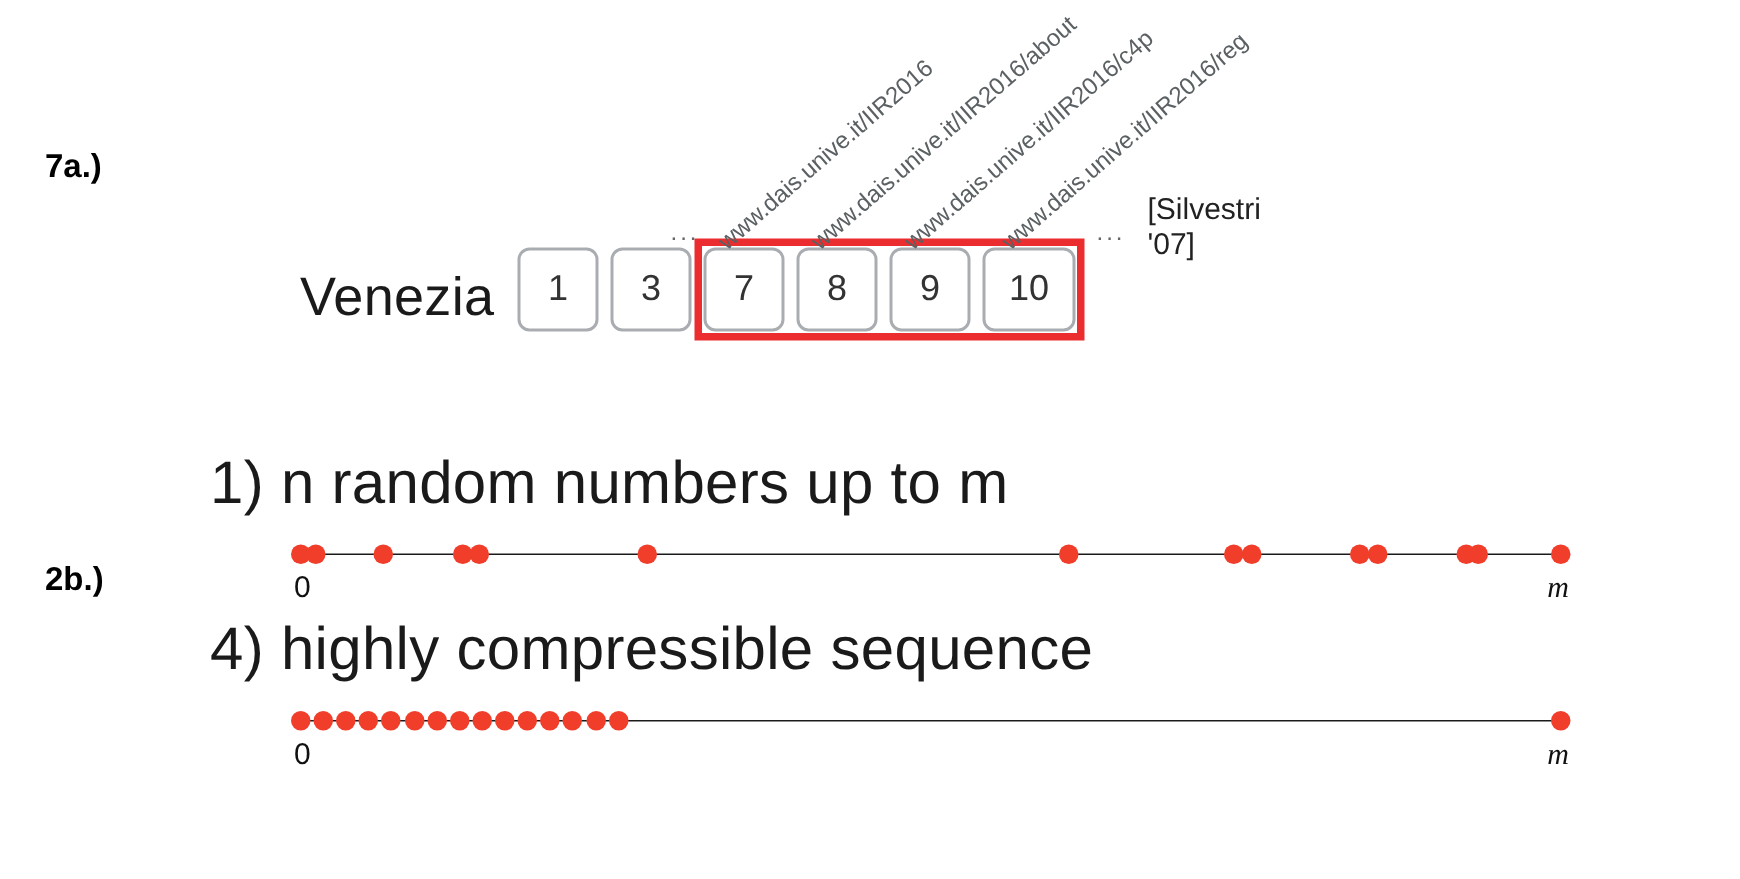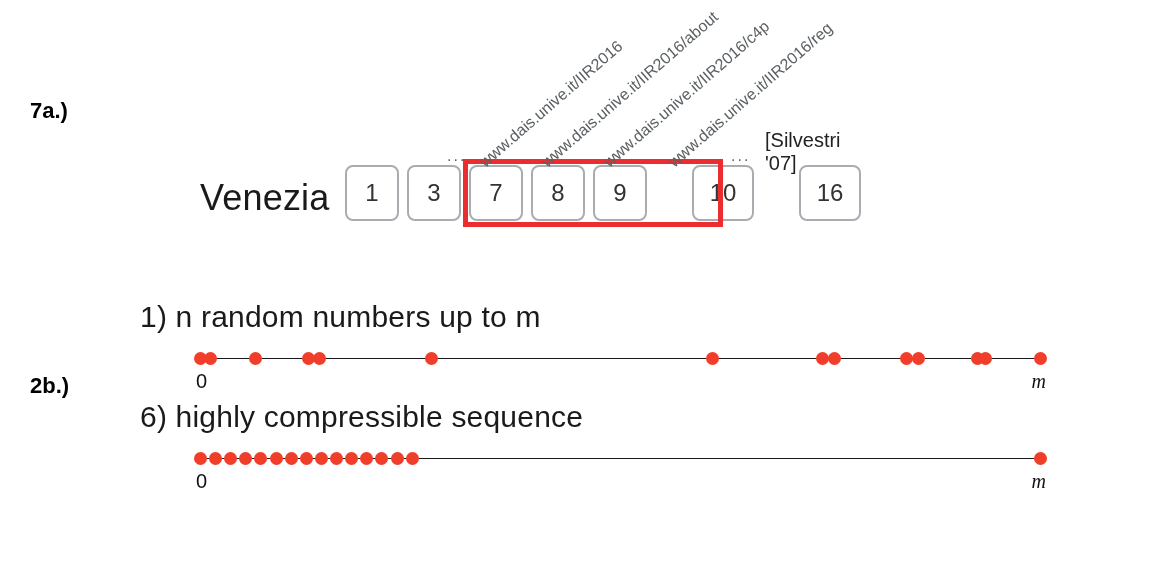--- a/index.html
+++ b/index.html
@@ -52,21 +52,21 @@
     height: 52px;
     border: 2px solid #a9adb1;
     border-radius: 8px;
     display: flex;
     align-items: center;
     justify-content: center;
     font-size: 24px;
     color: #333;
     background: #fff;
   }
-  .box.wide { width: 58px; margin-left: 37px; }
+  .box.wide { width: 58px; }
 
   .highlight {
     position: absolute;
     border: 5px solid #ec2d2f;
     box-sizing: border-box;
     pointer-events: none;
   }
 
   .ellipsis {
     position: absolute;
@@ -92,21 +92,21 @@
   }
 
   
   .seven-b {
     position: absolute;
     left: 140px;
     top: 300px;
     width: 910px;
   }
   .caption {
-    font-size: 30px;
+    font-size: 40px;
     font-weight: 400;
     color: #1a1a1a;
     margin-bottom: 14px;
     letter-spacing: .2px;
   }
   .numline {
     position: relative;
     height: 40px;
     margin-top: 10px;
     margin-bottom: 8px;
@@ -146,21 +146,20 @@
 
   <div class="seven-a">
     <div class="term">Venezia</div>
     <div class="boxes" id="boxes">
         <div class="box">1</div>
         <div class="box">3</div>
         <div class="box">7</div>
         <div class="box">8</div>
         <div class="box">9</div>
         <div class="box wide">10</div>
-        <div class="box wide">16</div>
       </div>
     <div class="highlight" id="highlight" style="left: 263px; top: -6px; width: 260px; height: 68px;"></div>
 
     <div class="ellipsis" id="ell-left" style="left: 247px; top: -18px;">...</div>
     <div class="ellipsis" id="ell-right" style="left: 531px; top: -18px;">...</div>
 
     <div id="url-labels">
         <div class="url-label" style="left: 287.9px; top: -12px;">www.dais.unive.it/IIR2016</div>
         <div class="url-label" style="left: 349.9px; top: -12px;">www.dais.unive.it/IIR2016/about</div>
         <div class="url-label" style="left: 411.9px; top: -12px;">www.dais.unive.it/IIR2016/c4p</div>
@@ -183,21 +182,21 @@
         <div class="dot" style="left: 285px;"></div>
         <div class="dot" style="left: 566.4px;"></div>
         <div class="dot" style="left: 675.6px;"></div>
         <div class="dot" style="left: 688.2px;"></div>
         <div class="dot" style="left: 759.6px;"></div>
         <div class="dot" style="left: 772.2px;"></div>
         <div class="dot" style="left: 831px;"></div>
         <div class="dot" style="left: 839.4px;"></div>
         <div class="dot" style="left: 894px;"></div>
       </div>
-    <div class="caption" style="margin-top:12px;">6) highly compressible sequence</div>
+    <div class="caption" style="margin-top:12px;">4) highly compressible sequence</div>
     <div class="numline" id="line2">
       <div class="line"></div>
       <div class="tick-0">0</div>
       <div class="tick-m">m</div>
     <div class="dot" style="left: 54px;"></div>
         <div class="dot" style="left: 69.12px;"></div>
         <div class="dot" style="left: 84.24px;"></div>
         <div class="dot" style="left: 99.36px;"></div>
         <div class="dot" style="left: 114.48px;"></div>
         <div class="dot" style="left: 129.6px;"></div>

